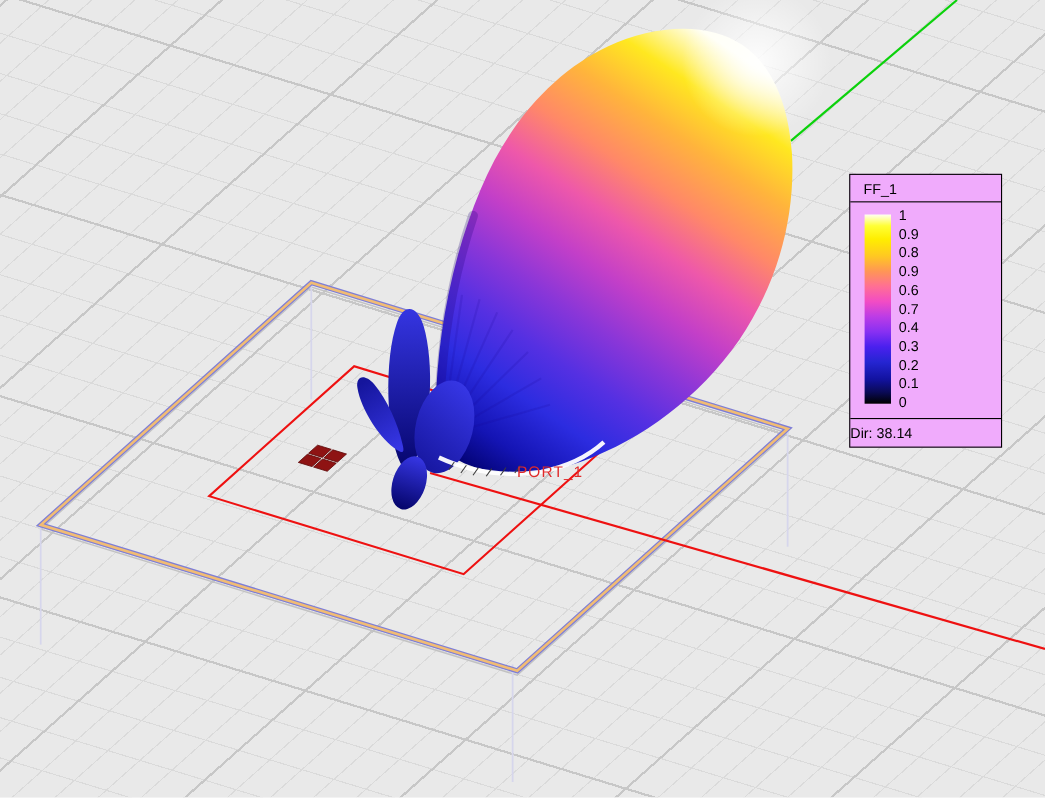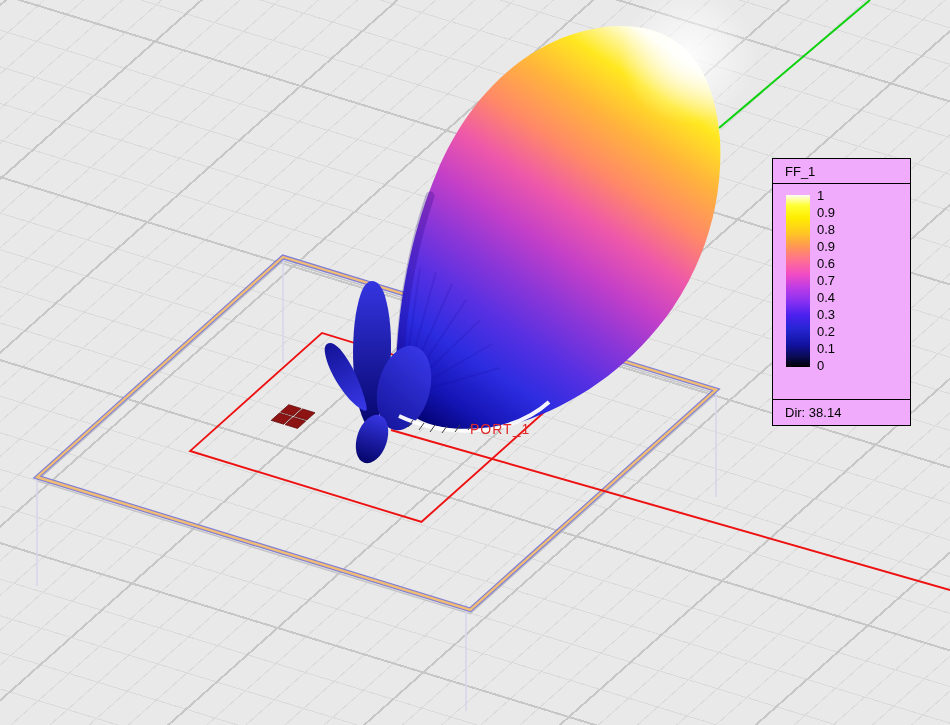--- a/index.html
+++ b/index.html
@@ -10,21 +10,21 @@
       repeating-linear-gradient(17deg, transparent 0, transparent 173px, #c7c7c7 173px, #c7c7c7 175px),
       repeating-linear-gradient(-41.6deg, transparent 0, transparent 128px, #c7c7c7 128px, #c7c7c7 130px),
       repeating-linear-gradient(17deg, transparent 0, transparent 34px, #dadada 34px, #dadada 35px),
       repeating-linear-gradient(-41.6deg, transparent 0, transparent 25px, #dadada 25px, #dadada 26px);
   }
   .scene{position:absolute;left:0;top:0;}
   .legend{position:absolute;left:772px;top:158px;width:139px;box-sizing:border-box;
     background:#f0abfc;border:1px solid #000;font-size:13px;color:#000;}
   .legend-row{height:24px;display:flex;align-items:center;padding-left:12px;}
   .legend-row.bordered{border-bottom:1px solid #000;}
-  .legend-dir{border-top:1px solid #000;height:25px;display:flex;align-items:center;padding-left:12px;margin-top:19px;}
+  .legend-dir{border-top:1px solid #000;height:25px;display:flex;align-items:center;}
   .cb-area{height:196px;display:flex;}
   .cb-bar{width:24px;height:172px;margin:11px 0 0 13px;}
   .cb-labels{height:183px;margin:5px 0 0 7px;display:flex;flex-direction:column;
     justify-content:space-between;font-size:13px;line-height:13px;}
 </style>
 </head>
 <body>
 
 <div class="viewport">
   <div class="floor-grid"></div>

